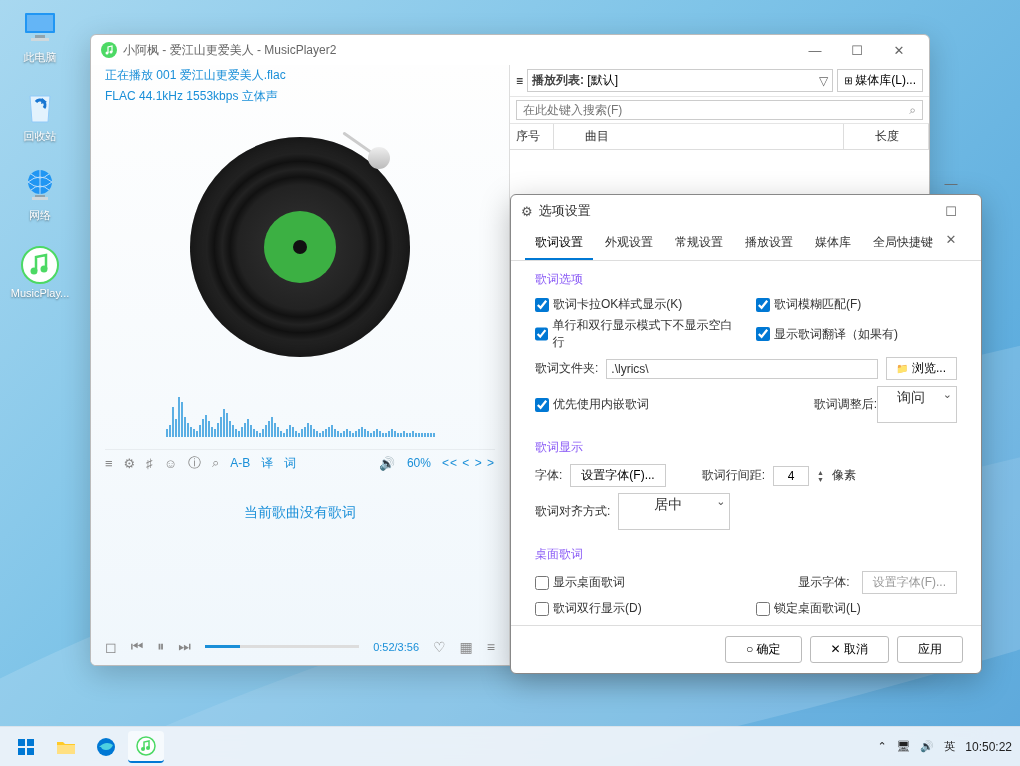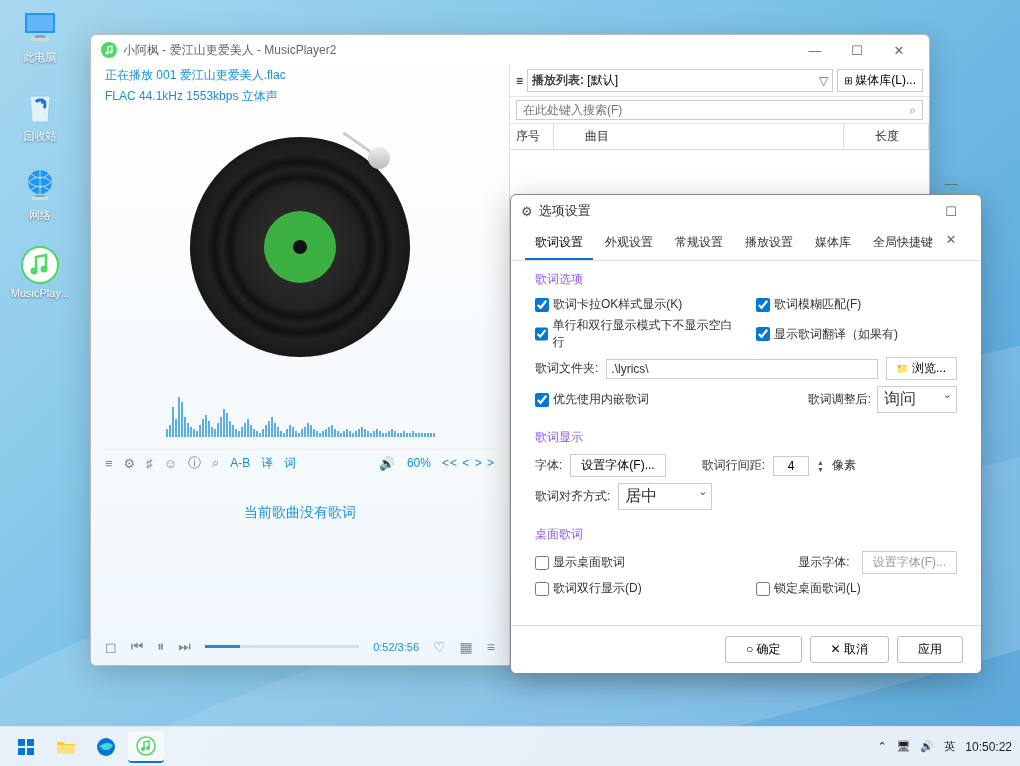--- a/index.html
+++ b/index.html
@@ -71,21 +71,21 @@
 .stab.active { border-bottom:2px solid #0078d4; color:#000; }
 .sbody { flex:1; overflow-y:auto; padding:10px 24px; font-size:12px; color:#333; }
 .sgroup { margin-bottom:16px; }
 .sgroup-title { font-size:12px; color:#8b5cf6; margin-bottom:8px; }
 .srow { display:flex; align-items:center; gap:8px; margin:6px 0; flex-wrap:wrap; }
 .chk { display:flex; align-items:center; gap:4px; }
 .chk input { width:14px; height:14px; accent-color:#0078d4; }
 .col2 { display:grid; grid-template-columns:1fr 1fr; gap:4px 20px; }
 .txtfield { border:1px solid #ccc; padding:2px 4px; font-size:12px; background:#fff; }
 .btn-sm { border:1px solid #ccc; background:#fff; padding:2px 10px; font-size:12px; cursor:pointer; }
-.combo { border:1px solid #ccc; padding:2px 18px 2px 6px; font-size:16px; background:#fff; position:relative; }
+.combo { border:1px solid #ccc; padding:2px 18px 15px 6px; font-size:14px; background:#fff; position:relative;text-align:center; }
 .combo::after { content:"⌄"; position:absolute; right:4px; top:1px; color:#555; font-size:11px; }
 .num { width:36px; border:1px solid #ccc; padding:2px 4px; font-size:12px; text-align:center; }
 .sbuttons { display:flex; gap:8px; justify-content:flex-end; padding:10px 18px; border-top:1px solid #ddd; }
 .sbtn { border:1px solid #bbb; background:#fff; padding:4px 20px; font-size:12px; cursor:pointer; border-radius:3px; }
 .sbtn.primary::before { content:"○ "; }
 </style>
 </head>
 <body>
 
 <div class="wavy w1"></div>
@@ -354,21 +354,21 @@
       <div class="srow">
         <span>歌词文件夹:</span>
         <span class="txtfield" style="flex:1;">.\lyrics\</span>
         <button class="btn-sm"><span style="font-size:10px;">📁 </span><span>浏览...</span></button>
       </div>
       <div class="srow" style="justify-content:space-between;">
         <label class="chk">
             <input type="checkbox" checked="" style="">
             <span>优先使用内嵌歌词</span>
           </label>
-        <div style="display:flex;align-items:center;gap:6px;">
+        <div style="display:flex;align-items:center;">
           <span>歌词调整后:</span>
           <div class="combo" style="width:80px;">询问</div>
         </div>
       </div>
     </div>
     <div class="sgroup">
       <div class="sgroup-title">歌词显示</div>
       <div class="srow">
         <span>字体:</span>
         <button class="btn-sm">设置字体(F)...</button>
@@ -376,21 +376,21 @@
         <span>歌词行间距:</span>
         <input class="num" value="4" style="">
         <span style="display:flex;flex-direction:column;font-size:7px;line-height:7px;color:#555;">
             <span>▲</span>
             <span>▼</span>
           </span>
         <span>像素</span>
       </div>
       <div class="srow">
         <span>歌词对齐方式:</span>
-        <div class="combo" style="width:94px;">居中</div>
+        <div class="combo" style="width:112px;">居中</div>
       </div>
     </div>
     <div class="sgroup">
       <div class="sgroup-title">桌面歌词</div>
       <div class="srow" style="justify-content:space-between;">
         <label class="chk">
             <input type="checkbox" style="">
             <span>显示桌面歌词</span>
           </label>
         <div style="display:flex;align-items:center;gap:12px;">

